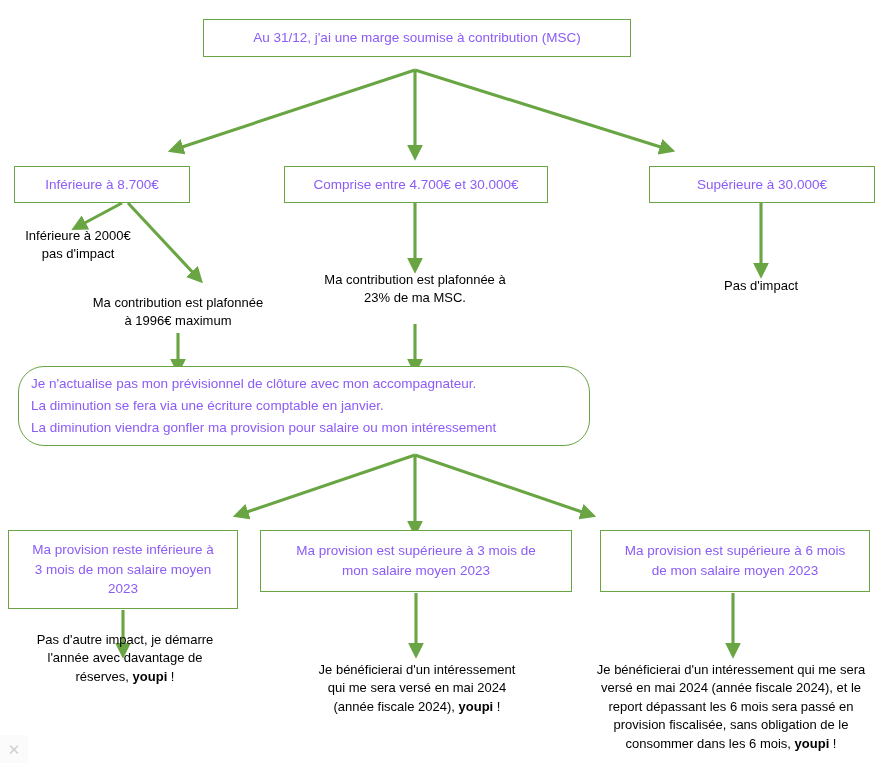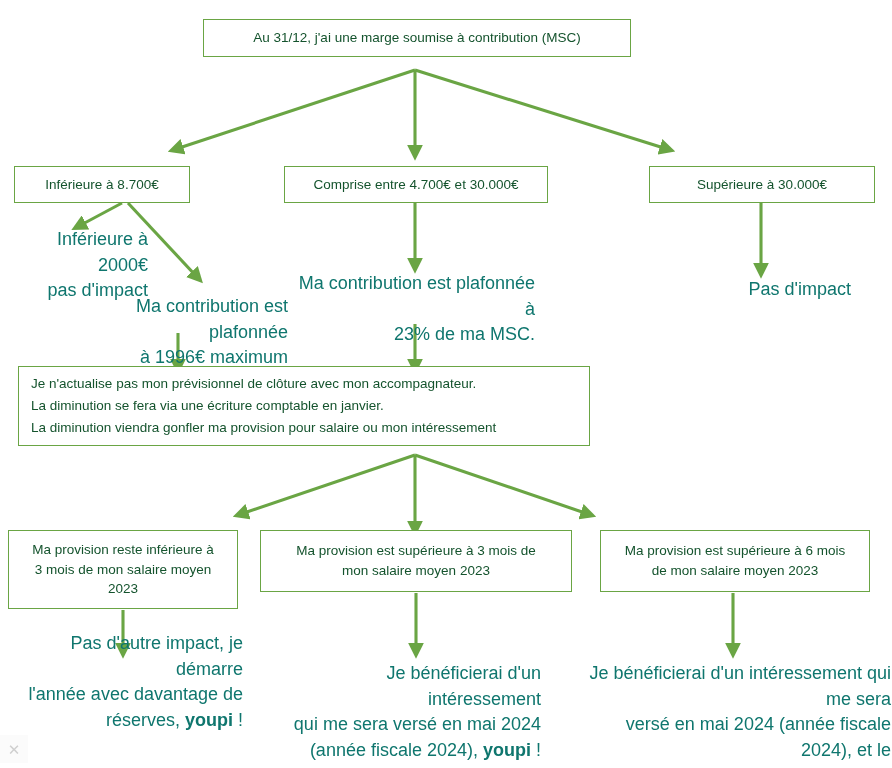--- a/index.html
+++ b/index.html
@@ -23,43 +23,43 @@
     top: 0;
     width: 892px;
     height: 768px;
     pointer-events: none;
   }
   .node {
     position: absolute;
     box-sizing: border-box;
     border: 1px solid #6aa544;
     background: #ffffff;
-    color: #14532d;
+    color: #8b5cf6;
     font-size: 13.5px;
     line-height: 1.45;
     text-align: center;
     display: flex;
     align-items: center;
     justify-content: center;
     padding: 4px 8px;
     white-space: pre-line;
   }
   .node.left-align {
     text-align: left;
     justify-content: flex-start;
     padding-left: 12px;
     line-height: 1.62;
   }
   .note {
     position: absolute;
     box-sizing: border-box;
-    color: #0f766e;
-    font-size: 18px;
+    color: #000000;
+    font-size: 13px;
     line-height: 1.42;
-    text-align: right;
+    text-align: center;
     white-space: pre-line;
   }
   .note b { font-weight: bold; }
   .close-btn {
     position: absolute;
     left: 0px;
     top: 735px;
     width: 28px;
     height: 28px;
     display: flex;
@@ -120,21 +120,21 @@
 pas d'impact</div>
 
   <div class="note" style="left:68px; top:294px; width:220px;">Ma contribution est plafonnée
 à 1996€ maximum</div>
 
   <div class="note" style="left:295px; top:271px; width:240px;">Ma contribution est plafonnée à
 23% de ma MSC.</div>
 
   <div class="note" style="left:671px; top:277px; width:180px;">Pas d'impact</div>
 
-  <div class="node left-align" style="left:18px; top:366px; width:572px; height:80px;">Je n'actualise pas mon prévisionnel de clôture avec mon accompagnateur.
+  <div class="node left-align" style="left:18px; top:366px; width:572px; height:80px;border-radius:26px;">Je n'actualise pas mon prévisionnel de clôture avec mon accompagnateur.
 La diminution se fera via une écriture comptable en janvier.
 La diminution viendra gonfler ma provision pour salaire ou mon intéressement</div>
 
   <div class="node" style="left:8px; top:530px; width:230px; height:79px;">Ma provision reste inférieure à
 3 mois de mon salaire moyen
 2023</div>
 
   <div class="node" style="left:260px; top:530px; width:312px; height:62px;">Ma provision est supérieure à 3 mois de
 mon salaire moyen 2023</div>
 

